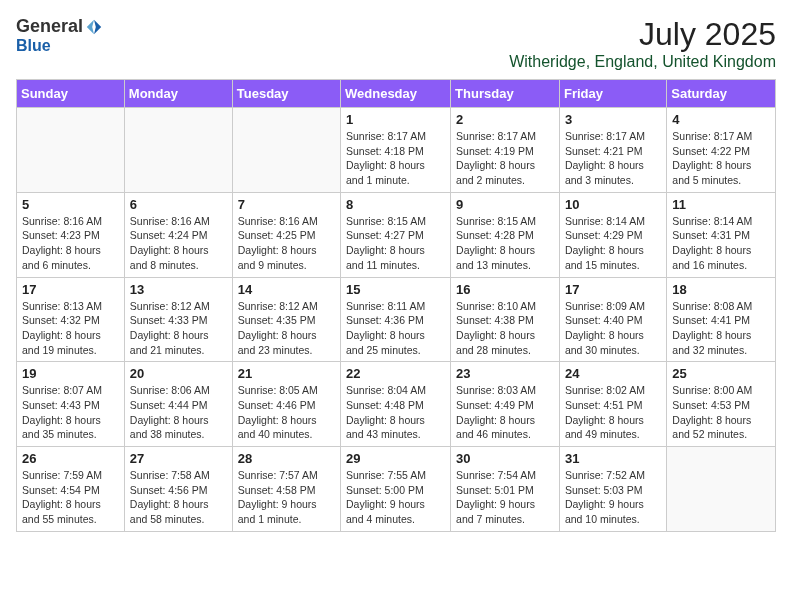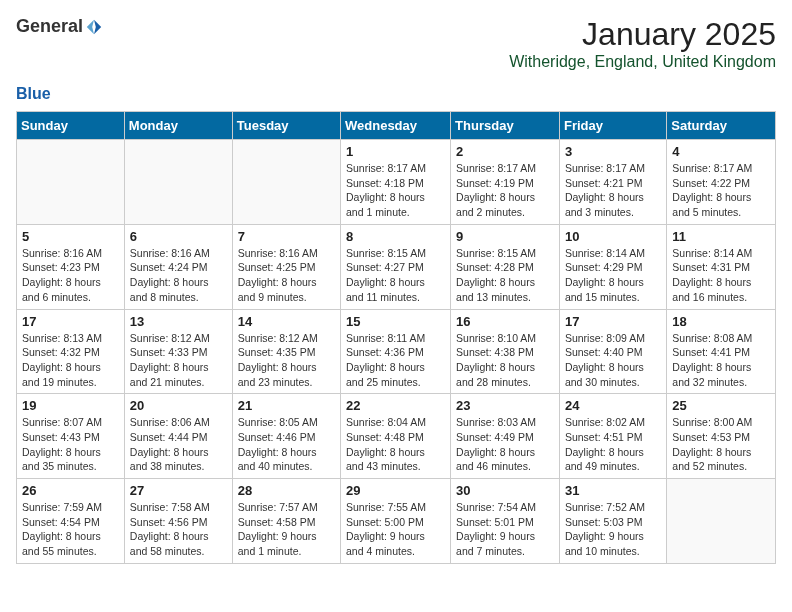--- a/index.html
+++ b/index.html
@@ -13,21 +13,20 @@
     .header {
       display: flex;
       justify-content: space-between;
       align-items: flex-start;
       margin-bottom: 8px;
     }
     .logo {
       display: flex;
       flex-direction: column;
       align-items: flex-start;
-      gap: 48px;
     }
     .logo-text {
       display: flex;
       align-items: center;
     }
     .logo-general {
       font-size: 18px;
       font-weight: bold;
       color: #333;
     }
@@ -52,21 +51,21 @@
     .location {
       font-size: 16px;
       color: #14532d;
     }
     .calendar {
       width: 100%;
       border-collapse: collapse;
       border: 1px solid #ccc;
     }
     .calendar th {
-      background: #0369a1;
+      background: #8b5cf6;
       color: #fff;
       padding: 6px 4px;
       font-size: 13px;
       font-weight: bold;
       text-align: left;
       border: 1px solid #ccc;
     }
     .calendar td {
       vertical-align: top;
       border: 1px solid #ccc;
@@ -102,21 +101,21 @@
     <div class="logo-text">
       <span class="logo-general">General</span>
       <svg class="logo-icon" viewBox="0 0 20 20">
         <polygon points="10,2 18,10 10,18 12,10" fill="#1a5fa8"></polygon>
         <polygon points="10,2 2,10 10,18 8,10" fill="#5ba3d0"></polygon>
       </svg>
     </div>
     <span class="logo-blue">Blue</span>
   </div>
   <div class="title-section">
-    <div class="month-title">January 2025</div>
+    <div class="month-title">July 2025</div>
     <div class="location">Witheridge, England, United Kingdom</div>
   </div>
 </div>
 
 <table class="calendar">
   <thead>
     <tr>
     <th>Sunday</th>
         <th>Monday</th>
         <th>Tuesday</th>

